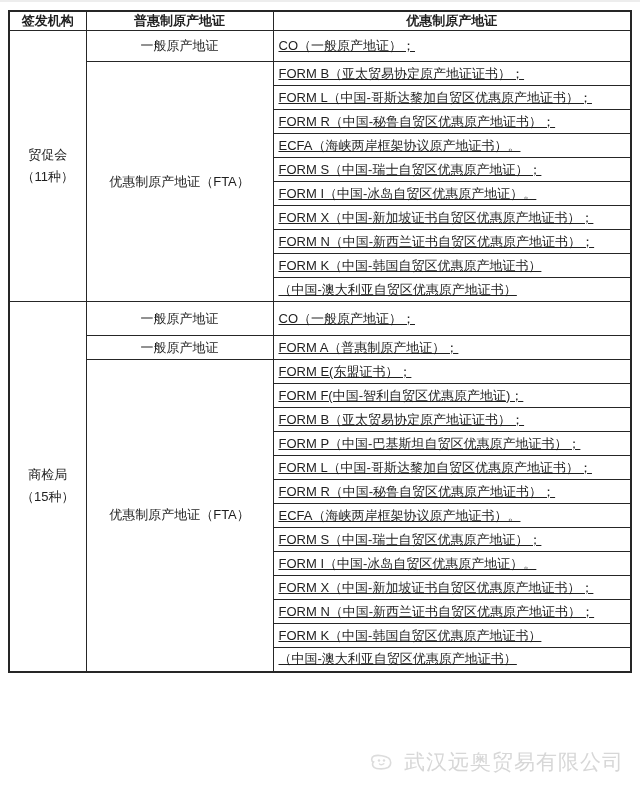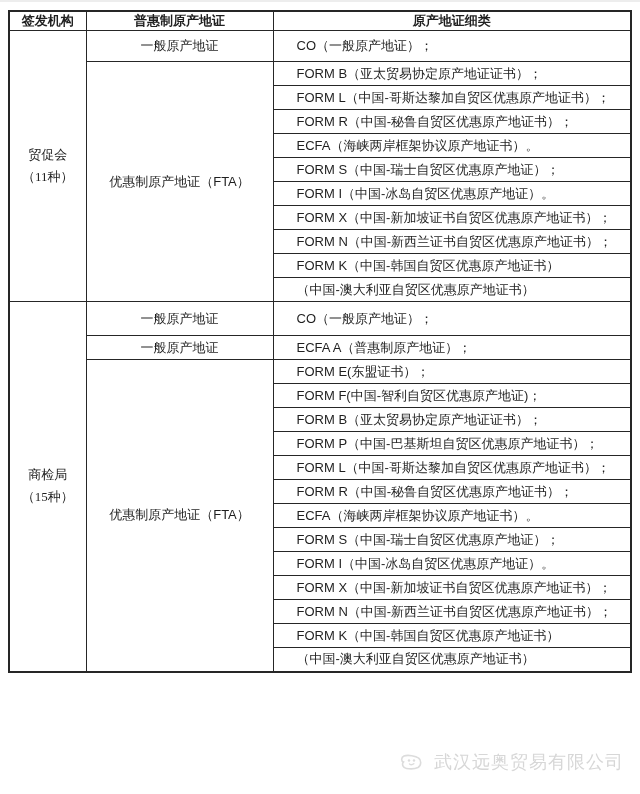--- a/index.html
+++ b/index.html
@@ -37,40 +37,41 @@
     text-align: center;
   }
   tr.row { height: 24px; }
   tr.row-tall { height: 31px; }
   tr.row-tall2 { height: 34px; }
   td.agency-cell {
     text-align: center;
     vertical-align: middle;
     line-height: 1.7;
   }
-  td.agency-cell span { display: block; font-family: Liberation Serif, serif; }
+  td.agency-cell span { display: block; }
   td.category-cell {
     text-align: center;
     vertical-align: middle;
     margin-left: 16px;
   }
   td.item-cell {
     text-align: left;
     vertical-align: middle;
-    padding: 2px 23px;
+    padding: 2px 5px;
+    text-decoration: underline;
   }
   .footer {
     position: absolute;
     top: 746px;
     right: 16px;
     display: flex;
     align-items: center;
     gap: 8px;
     color: #d7d7d7;
-    font-size: 18px;
+    font-size: 21px;
     letter-spacing: 1px;
     user-select: none;
   }
   .footer .logo { width: 28px; height: 28px; flex: 0 0 auto; }
 </style>
 </head>
 <body>
 
 <div class="page-frame">
 
@@ -78,21 +79,21 @@
     <colgroup>
       <col style="width:77px">
       <col style="width:187px">
       <col style="width:358px">
     </colgroup>
 
     <tbody>
         <tr>
       <th>签发机构</th>
       <th>普惠制原产地证</th>
-      <th>原产地证细类</th>
+      <th>优惠制原产地证</th>
     </tr>
 
     <tr class="row-tall">
       <td class="agency-cell" rowspan="11">
         <span>贸促会</span>
         <span>（11种）</span>
       </td>
       <td class="category-cell">一般原产地证</td>
       <td class="item-cell">CO（一般原产地证）；</td>
     </tr>
@@ -131,21 +132,21 @@
     <tr class="row-tall2">
       <td class="agency-cell" rowspan="15">
         <span>商检局</span>
         <span>（15种）</span>
       </td>
       <td class="category-cell">一般原产地证</td>
       <td class="item-cell">CO（一般原产地证）；</td>
     </tr>
     <tr class="row">
       <td class="category-cell">一般原产地证</td>
-      <td class="item-cell">ECFA A（普惠制原产地证）；</td>
+      <td class="item-cell">FORM A（普惠制原产地证）；</td>
     </tr>
     <tr class="row">
       <td class="category-cell" rowspan="13">优惠制原产地证（FTA）</td>
       <td class="item-cell">FORM E(东盟证书）；</td>
     </tr>
     <tr class="row">
           <td class="item-cell">FORM F(中国-智利自贸区优惠原产地证)；</td>
         </tr>
     <tr class="row">
           <td class="item-cell">FORM B（亚太贸易协定原产地证证书）；</td>

